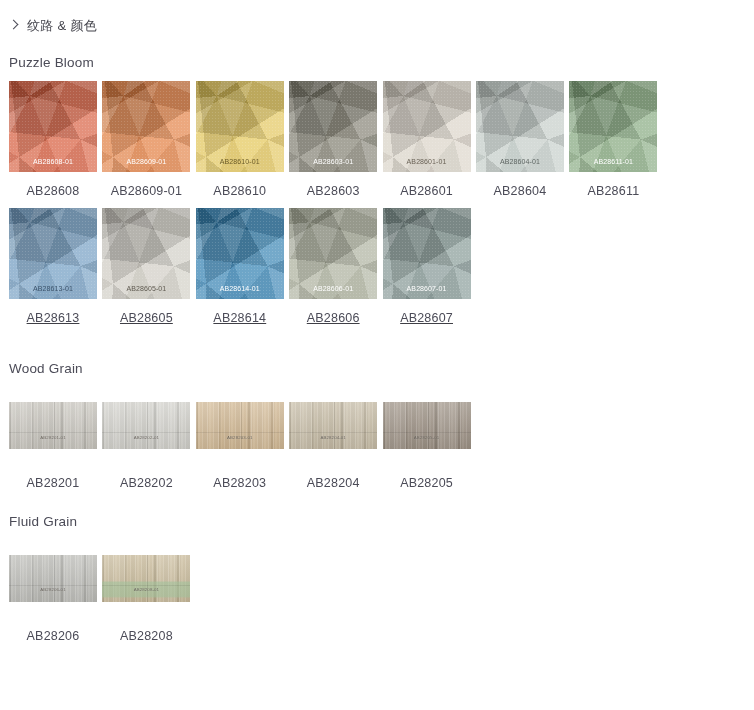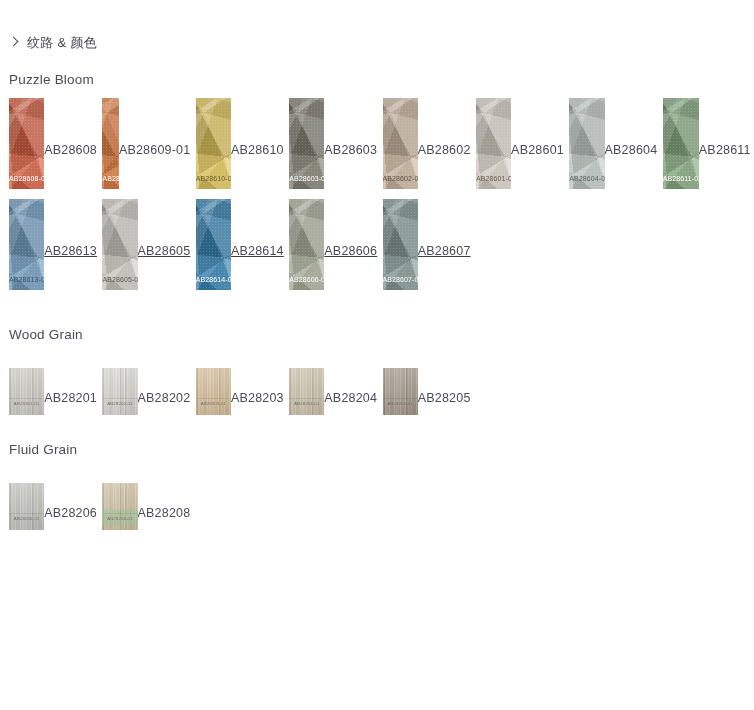--- a/index.html
+++ b/index.html
@@ -17,21 +17,20 @@
     position: relative;
   }
 
   
   .page-header {
     display: flex;
     align-items: center;
     gap: 8px;
     padding: 16px 0 0 9px;
     height: 34px;
-    margin-top: 17px;
   }
   .chevron-icon {
     display: inline-block;
     width: 10px;
     height: 12px;
     position: relative;
     flex: 0 0 auto;
   }
   .chevron-icon::before {
     content: "";
@@ -57,34 +56,34 @@
   .section-title {
     font-size: 13.5px;
     color: #4b4b57;
     margin: 0;
     padding: 0 0 11px 0;
     font-weight: normal;
     letter-spacing: .2px;
   }
   .sec-puzzle   { margin-top: 21px; }
   .sec-wood     { margin-top: 37px; }
-  .sec-fluid    { margin-top: 12px; }
+  .sec-fluid    { margin-top: 24px; }
 
   .swatch-row {
     display: flex;
     flex-wrap: nowrap;
     gap: 5.4px;
   }
   .swatch-row + .swatch-row { margin-top: 10px; text-decoration: underline; }
 
   .swatch-cell {
     width: 88px;
     flex: 0 0 88px;
     display: flex;
-    flex-direction: row;
+    flex-direction: column;
     align-items: center;
   }
 
   
   .tile-box {
     width: 88px;
     height: 91px;
     display: flex;
     align-items: center;
     justify-content: center;
@@ -283,30 +282,20 @@
             <div class="tile" style="background: rgb(141, 138, 124);">
               <div class="poly"></div>
               <div class="grain"></div>
               <div class="tile-code" style="color: rgb(255, 255, 255);">AB28603-01</div>
             </div>
           </div>
           <div class="swatch-label">AB28603</div>
         </div>
         <div class="swatch-cell">
           <div class="tile-box">
-            <div class="tile" style="background: rgb(217, 195, 172);">
-              <div class="poly"></div>
-              <div class="grain"></div>
-              <div class="tile-code" style="color: rgb(93, 80, 70);">AB28602-01</div>
-            </div>
-          </div>
-          <div class="swatch-label">AB28602</div>
-        </div>
-        <div class="swatch-cell">
-          <div class="tile-box">
             <div class="tile" style="background: rgb(231, 224, 212);">
               <div class="poly"></div>
               <div class="grain"></div>
               <div class="tile-code" style="color: rgb(106, 98, 86);">AB28601-01</div>
             </div>
           </div>
           <div class="swatch-label">AB28601</div>
         </div>
         <div class="swatch-cell">
           <div class="tile-box">

